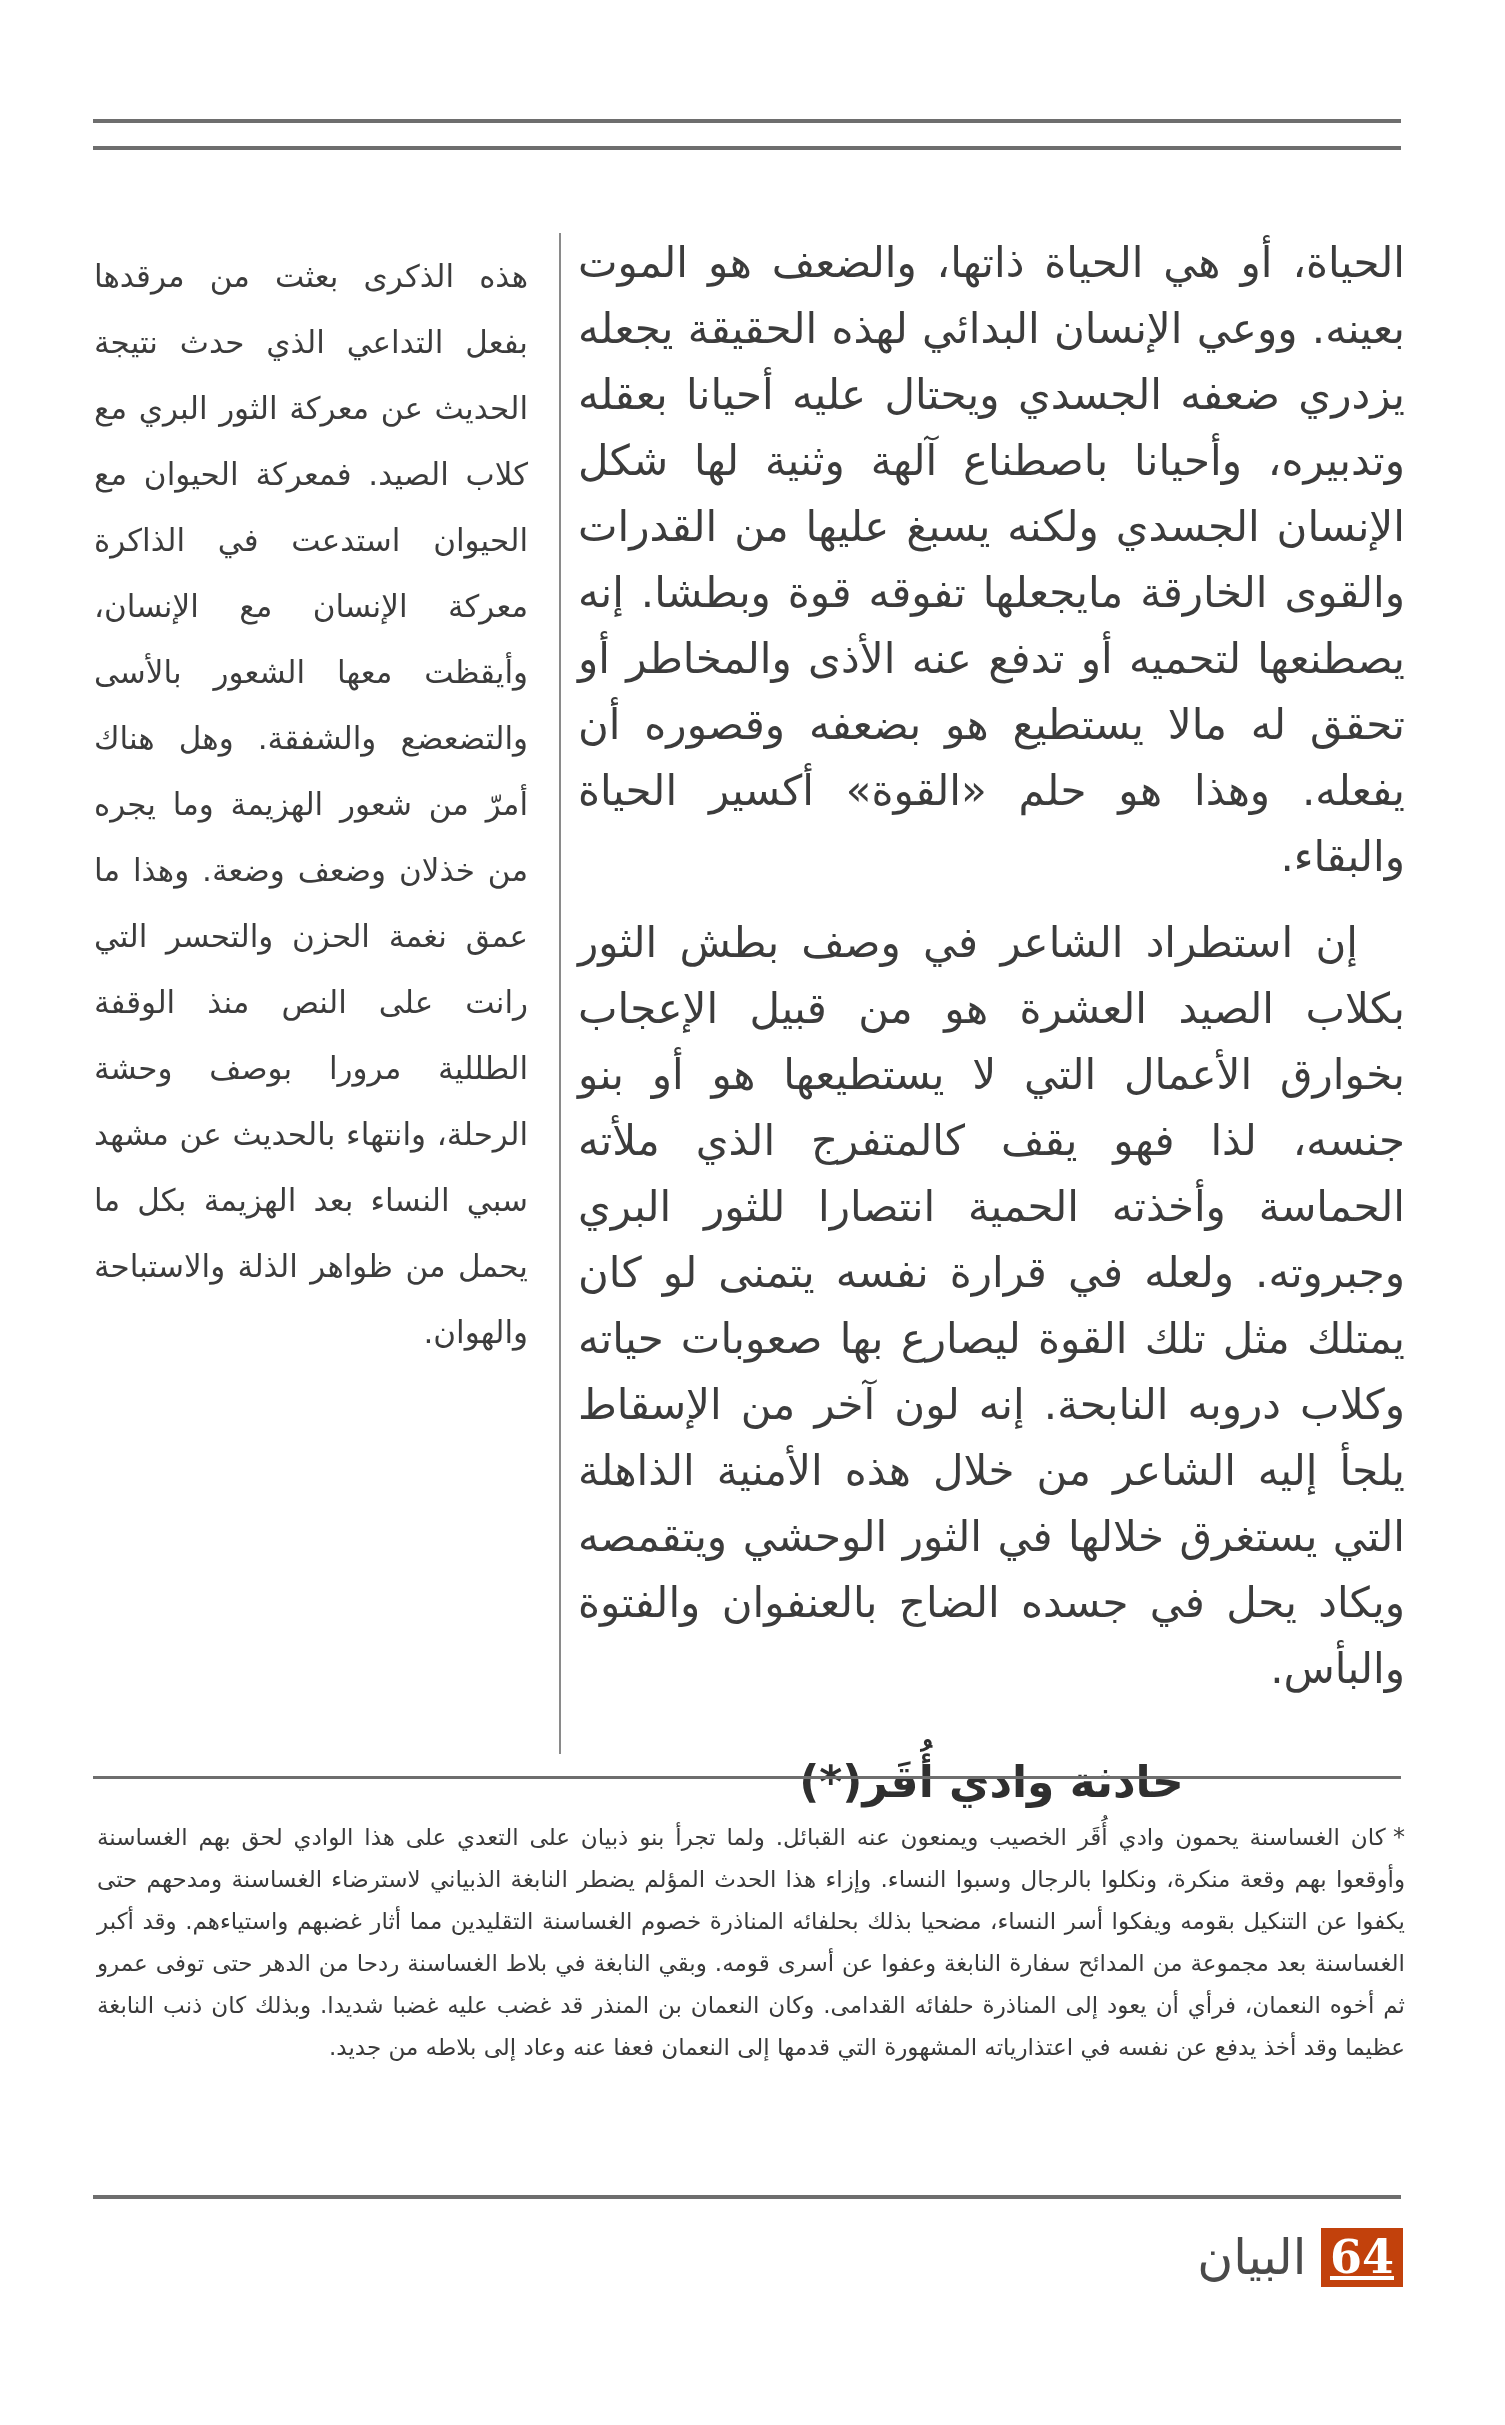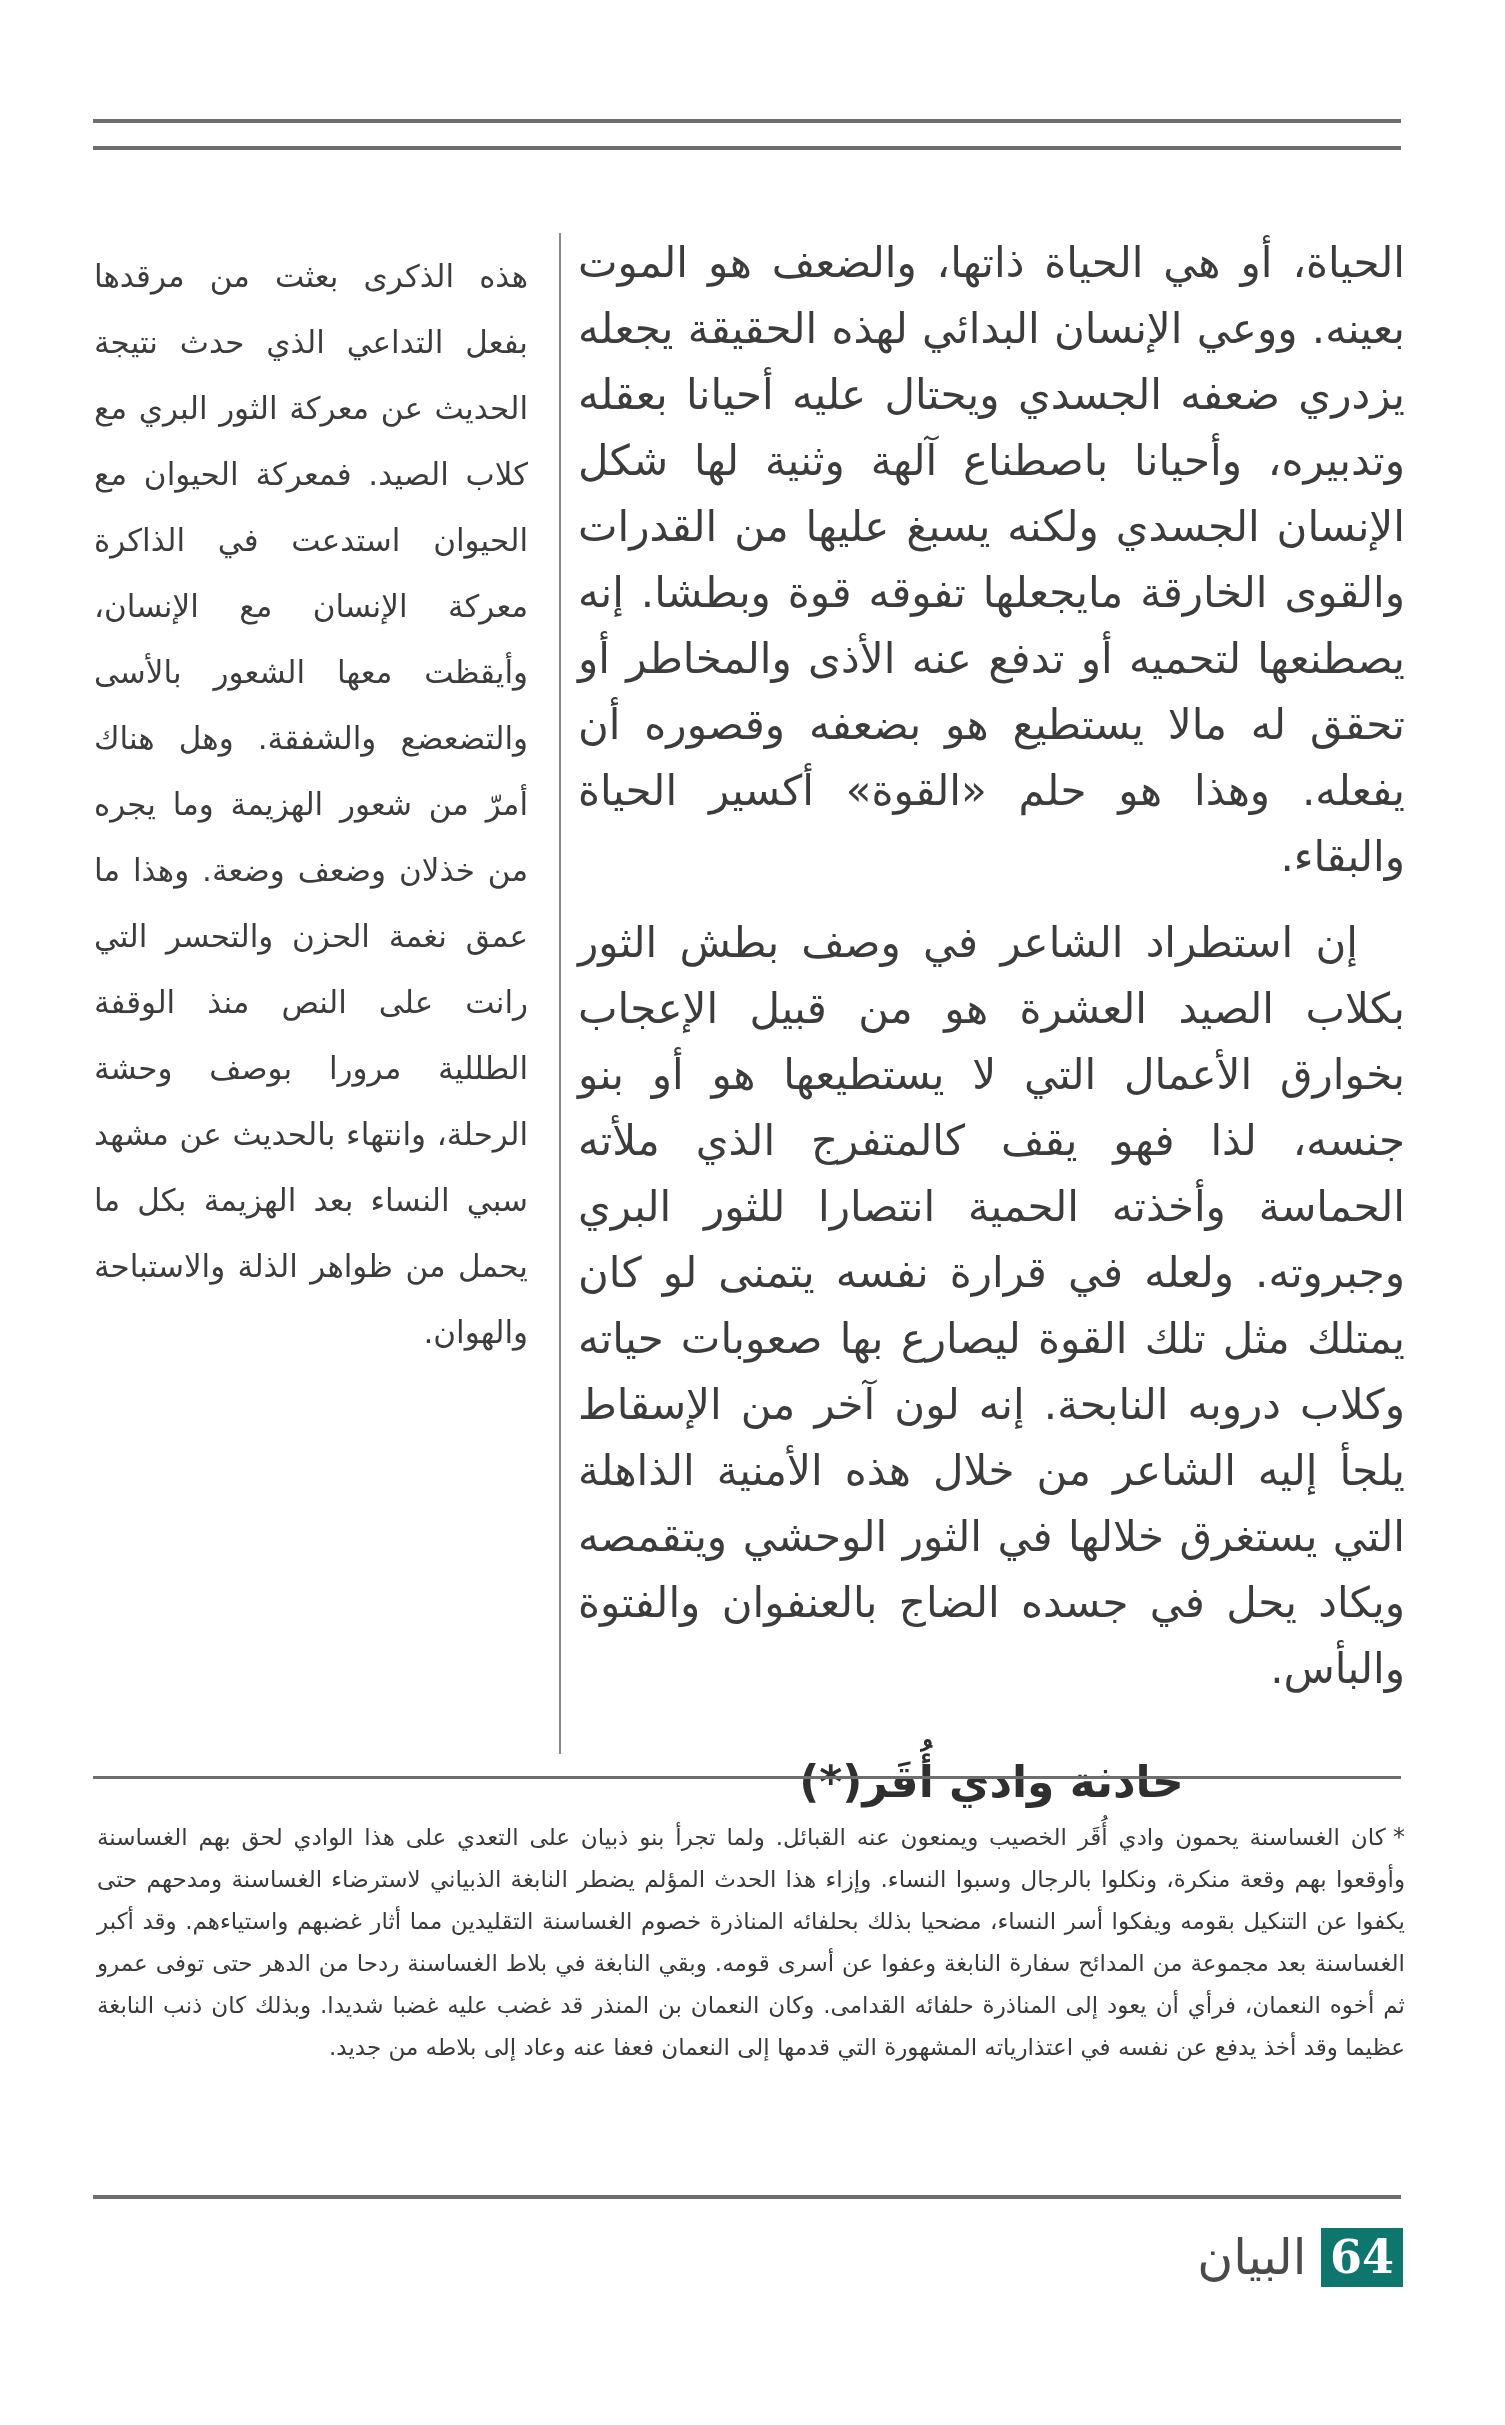--- a/index.html
+++ b/index.html
@@ -64,16 +64,16 @@
 
 <div class="rule foot"></div>
 
 <p class="footnote">
   <span class="star">*</span><span>كان الغساسنة يحمون وادي أُقَر الخصيب ويمنعون عنه القبائل. ولما تجرأ بنو ذبيان على التعدي على هذا الوادي لحق بهم الغساسنة وأوقعوا بهم وقعة منكرة، ونكلوا بالرجال وسبوا النساء. وإزاء هذا الحدث المؤلم يضطر النابغة الذبياني لاسترضاء الغساسنة ومدحهم حتى يكفوا عن التنكيل بقومه ويفكوا أسر النساء، مضحيا بذلك بحلفائه المناذرة خصوم الغساسنة التقليدين مما أثار غضبهم واستياءهم. وقد أكبر الغساسنة بعد مجموعة من المدائح سفارة النابغة وعفوا عن أسرى قومه. وبقي النابغة في بلاط الغساسنة ردحا من الدهر حتى توفى عمرو ثم أخوه النعمان، فرأي أن يعود إلى المناذرة حلفائه القدامى. وكان النعمان بن المنذر قد غضب عليه غضبا شديدا. وبذلك كان ذنب النابغة عظيما وقد أخذ يدفع عن نفسه في اعتذارياته المشهورة التي قدمها إلى النعمان فعفا عنه وعاد إلى بلاطه من جديد.</span>
 </p>
 
 <div class="rule bottom"></div>
 
 <div class="footer">
-  <span class="page-num" style="background: #0f766e;">64</span>
+  <span class="page-num" style="background: #c2410c; text-decoration: underline;">64</span>
   <span class="mag-name">البيان</span>
 </div>
 
 
 </body></html>

